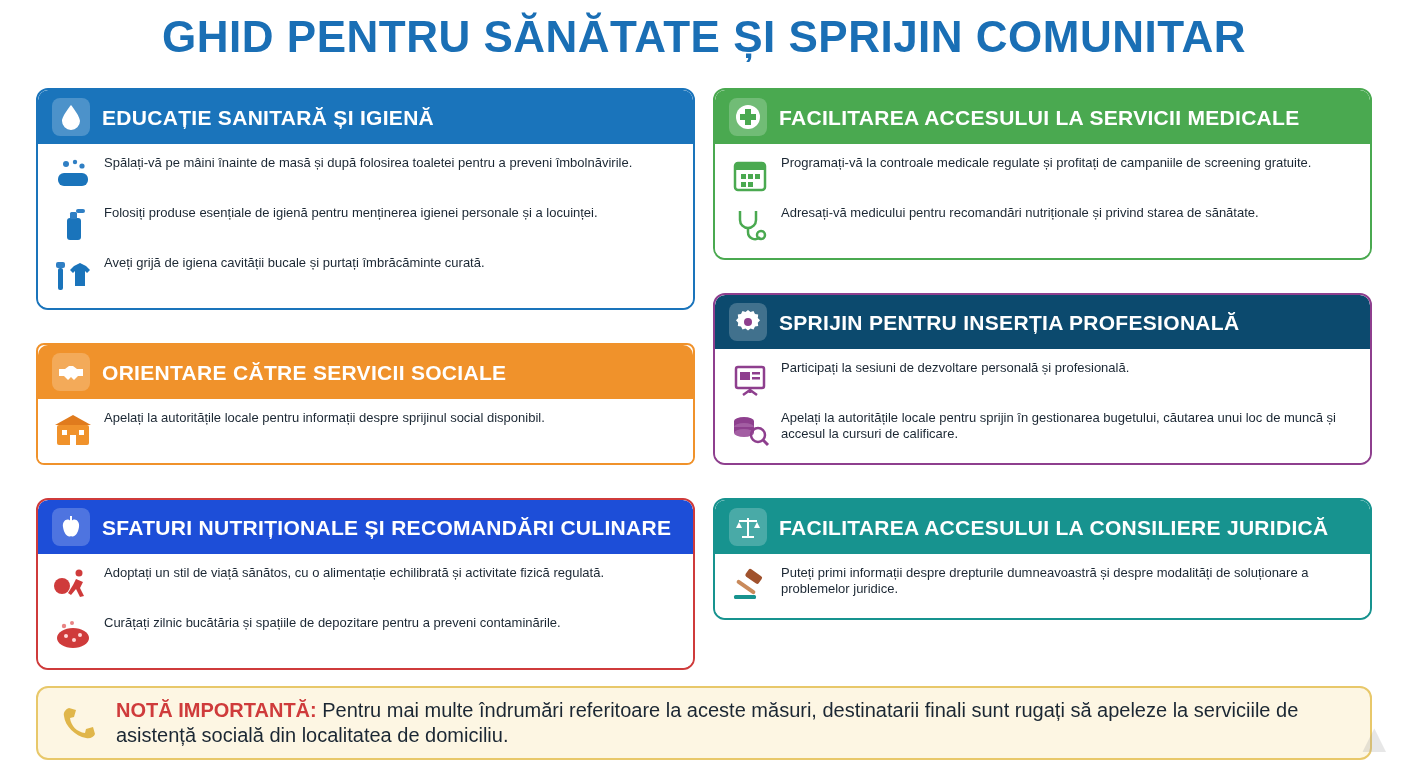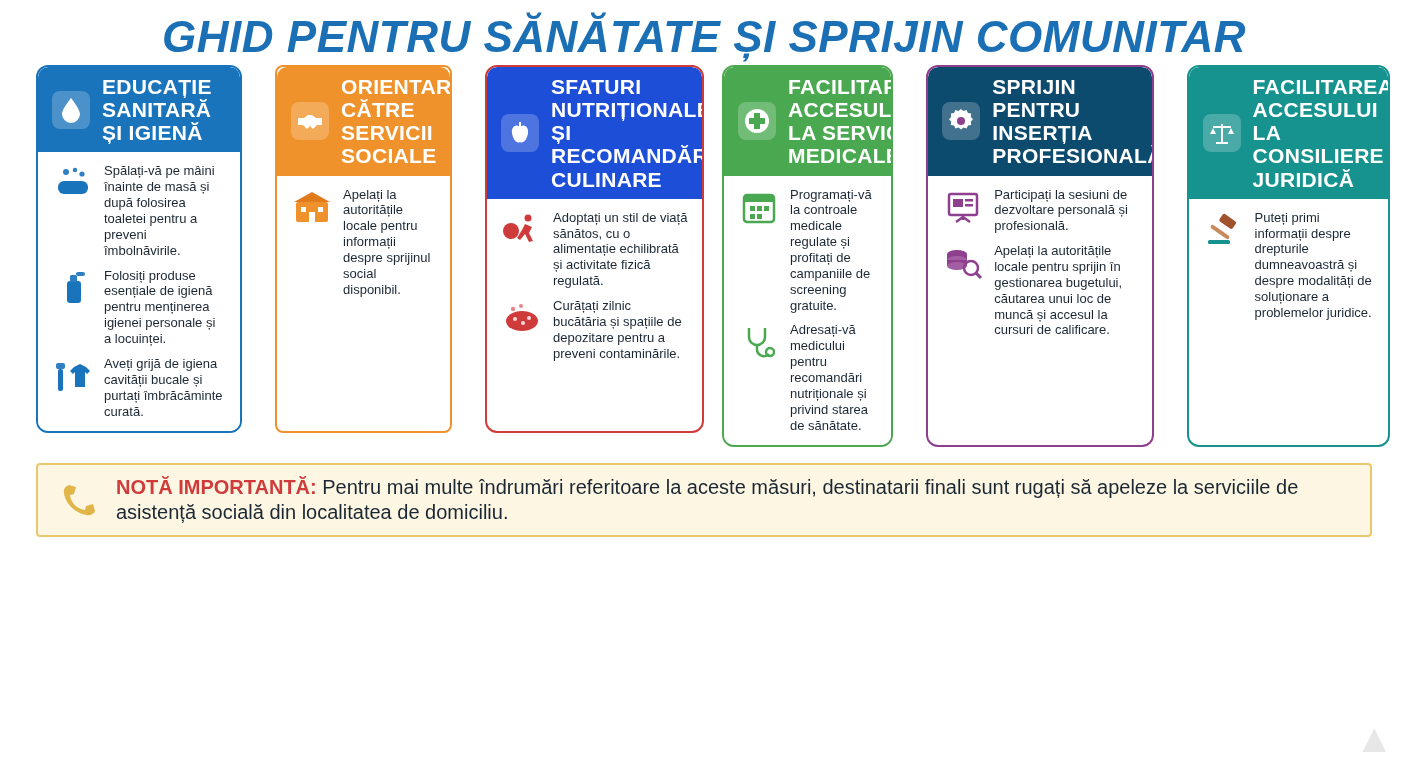--- a/index.html
+++ b/index.html
@@ -20,34 +20,33 @@
     box-sizing: border-box;
     padding: 0 36px;
   }
   .main-title {
     text-align: center;
     color: #1a6fb5;
     font-size: 44px;
     font-weight: bold;
     letter-spacing: 0.5px;
     padding-top: 14px;
-    padding-bottom: 5px;
+    padding-bottom: 28px;
     line-height: 1.05;
     text-transform: uppercase;
-    font-style: italic;
   }
   .columns {
     display: flex;
     gap: 18px;
     align-items: flex-start;
   }
   .col {
     width: 50%;
     display: flex;
-    flex-direction: row;
+    flex-direction: column;
     gap: 33px;
   }
   .card {
     border-radius: 12px;
     border: 2px solid #cccccc;
     overflow: hidden;
     background: #ffffff;
   }
   .card-header {
     display: flex;
@@ -111,21 +110,21 @@
   .theme-green { border-color: #4aa950; }
   .theme-purple .card-header { background: #0c4a6e; }
   .theme-purple { border-color: #8e3f8e; }
   .theme-teal .card-header { background: #17938f; }
   .theme-teal { border-color: #17938f; }
 
   .note {
     margin-top: 16px;
     background: #fdf6e3;
     border: 2px solid #e8c86a;
-    border-radius: 4px;
+    border-radius: 12px;
     display: flex;
     align-items: center;
     gap: 14px;
     padding: 10px 18px;
     position: relative;
   }
   .note .note-icon {
     width: 46px;
     height: 46px;
     flex: 0 0 auto;

